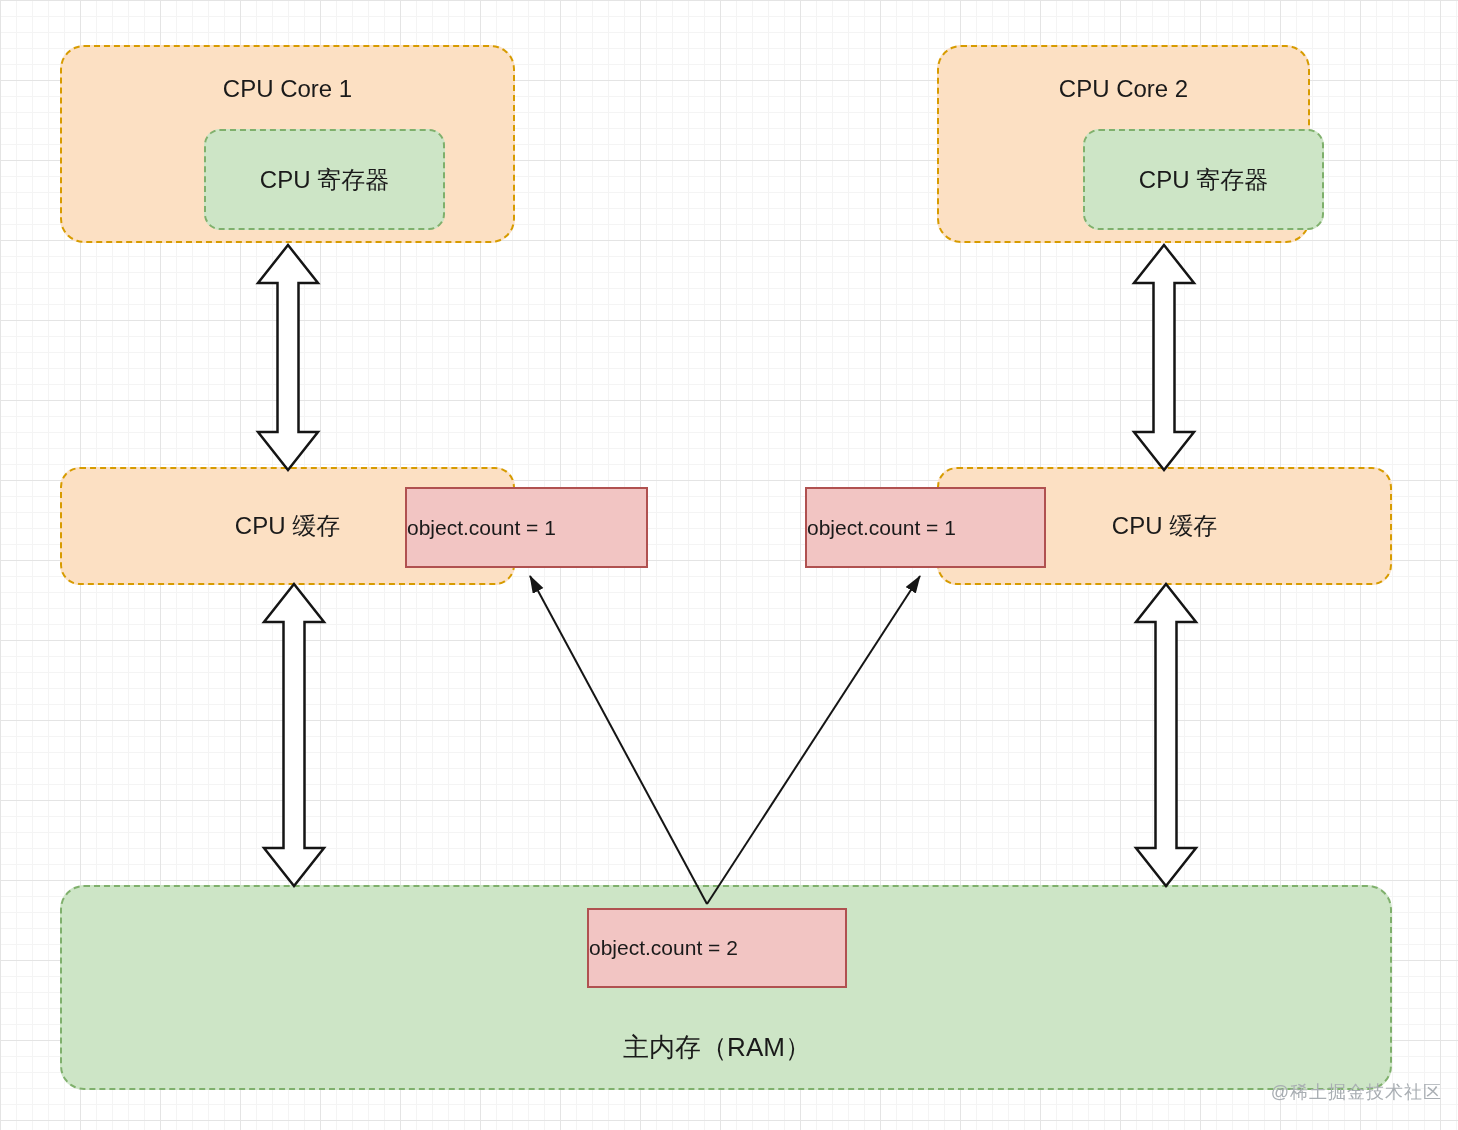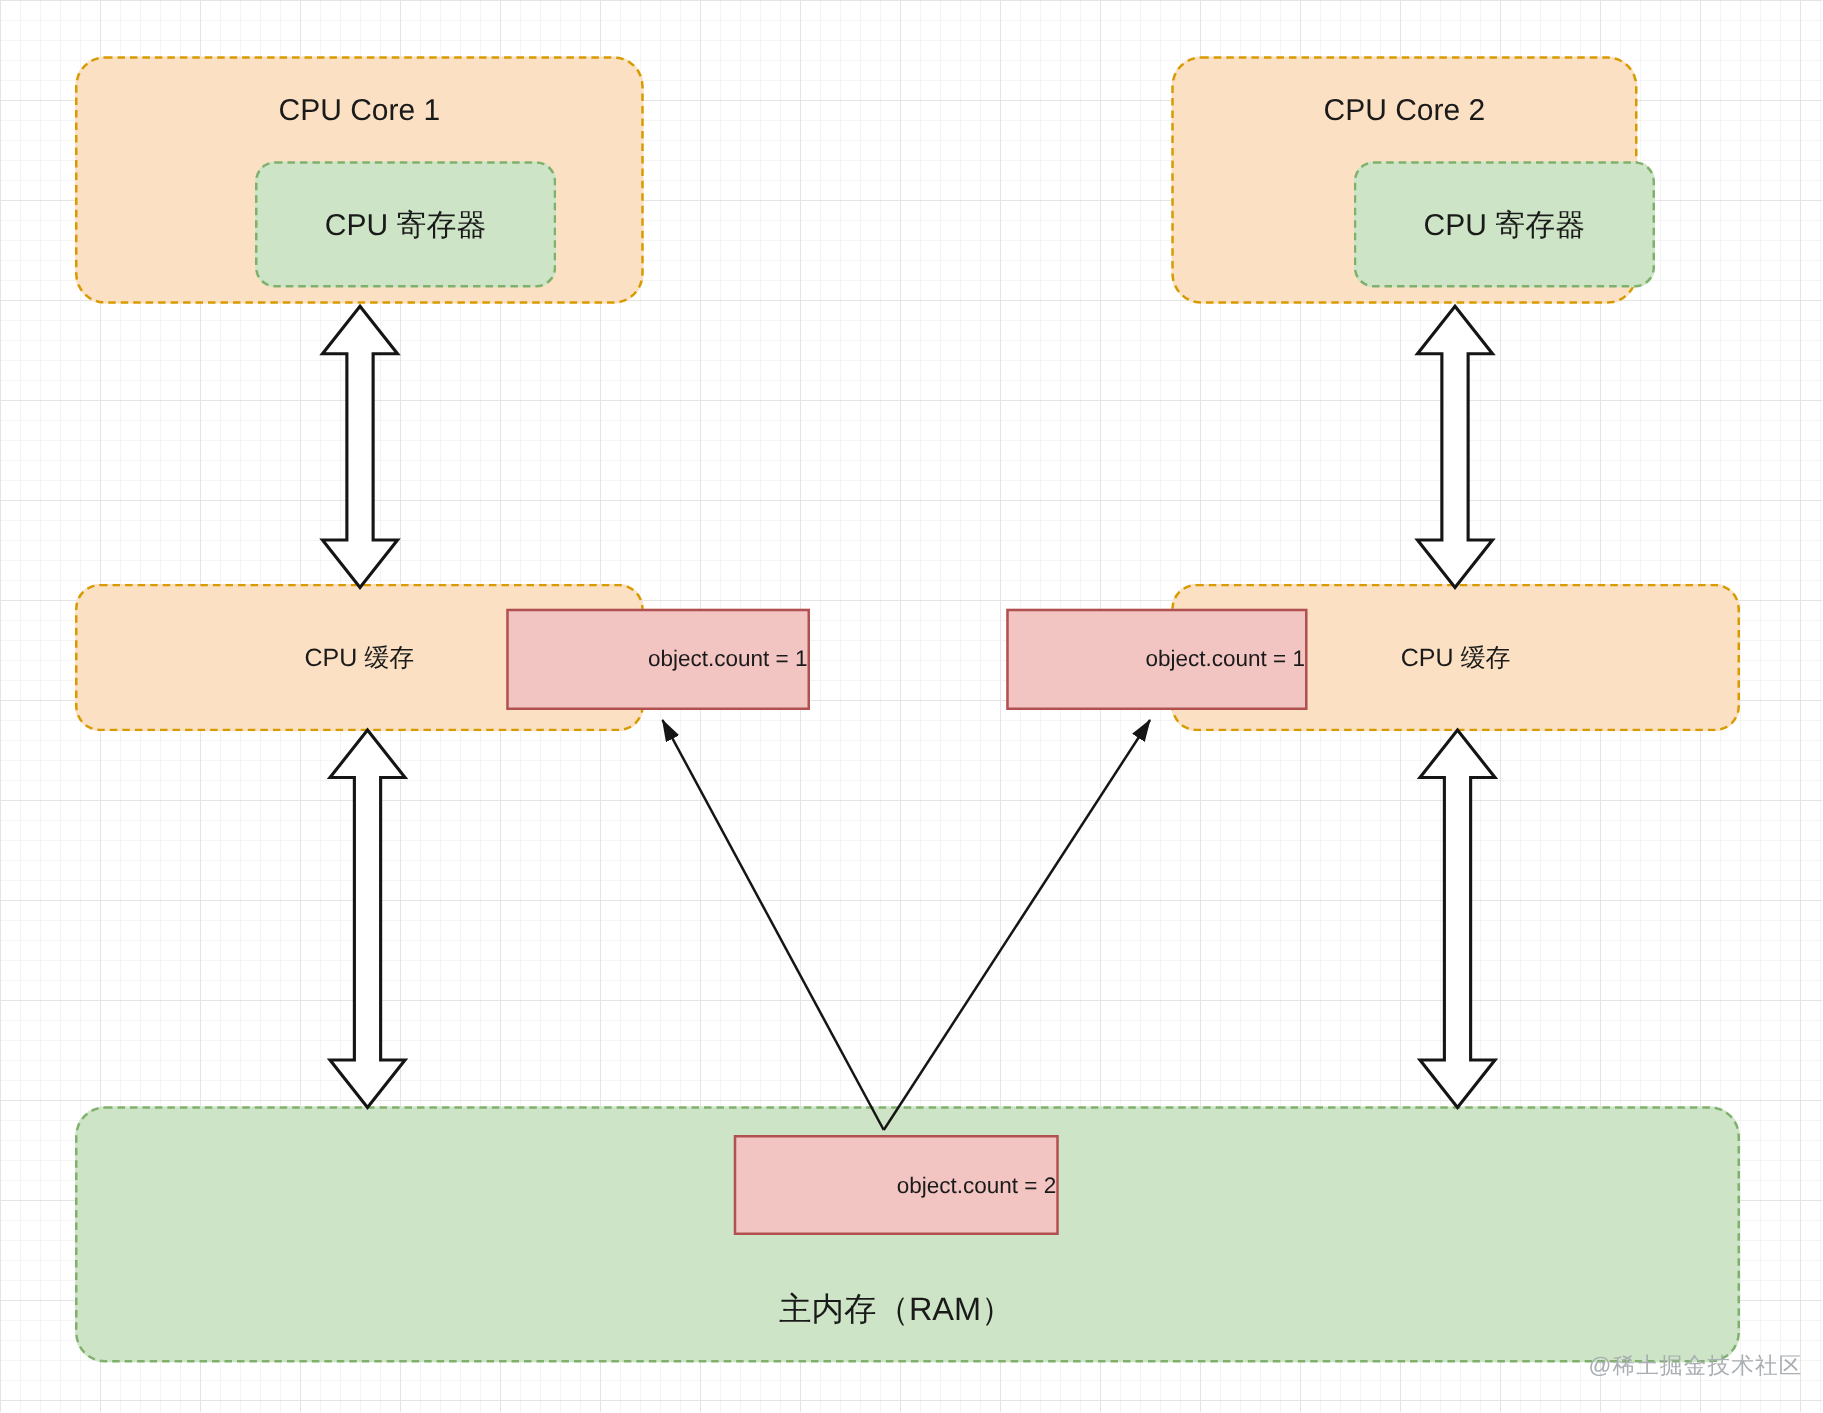--- a/index.html
+++ b/index.html
@@ -34,39 +34,39 @@
     border-radius:16px;
     display:flex;align-items:center;justify-content:center;
     font-size:24px;
     margin-left:36px;
   }
   .cache{
     background:var(--orange-fill);
     border:2px dashed var(--orange-border);
     border-radius:20px;
     display:flex;align-items:center;justify-content:center;
-    font-size:20px;
+    font-size:24px;
     z-index:2;
   }
   .ram{
     background:var(--green-fill);
     border:2px dashed var(--green-border);
     border-radius:24px;
     z-index:2;
   }
   .ram-label{
     position:absolute;left:0;right:18px;top:143px;
     text-align:center;font-size:26px;
   }
   .value-box{
     position:absolute;box-sizing:border-box;
     background:var(--red-fill);
     border:2px solid var(--red-border);
-    display:flex;align-items:center;justify-content:flex-end;
-    font-size:18px;
+    display:flex;align-items:center;justify-content:flex-start;
+    font-size:21px;
     z-index:4;
   }
   .layer{position:absolute;left:0;top:0;pointer-events:none;}
   .double-arrows{z-index:3;}
   .thin-arrows{z-index:6;}
   .double-arrow-shape{fill:#ffffff;stroke:var(--arrow);stroke-width:2.5;stroke-linejoin:miter;}
   .thin-line{stroke:var(--arrow);stroke-width:2;fill:none;}
   .arrowhead{fill:var(--arrow);}
   .watermark{
     position:absolute;right:16px;top:1080px;

